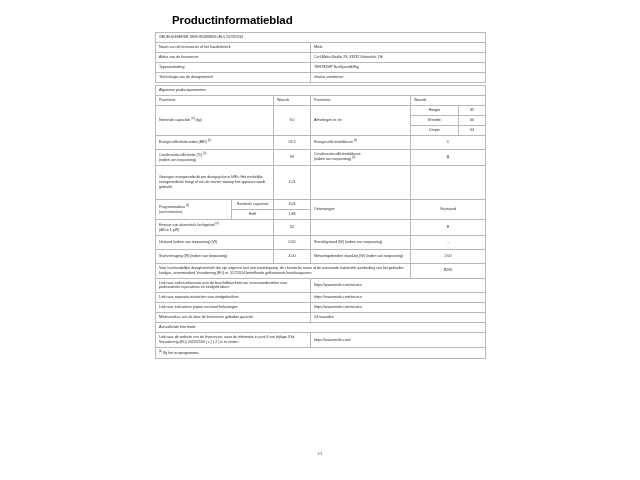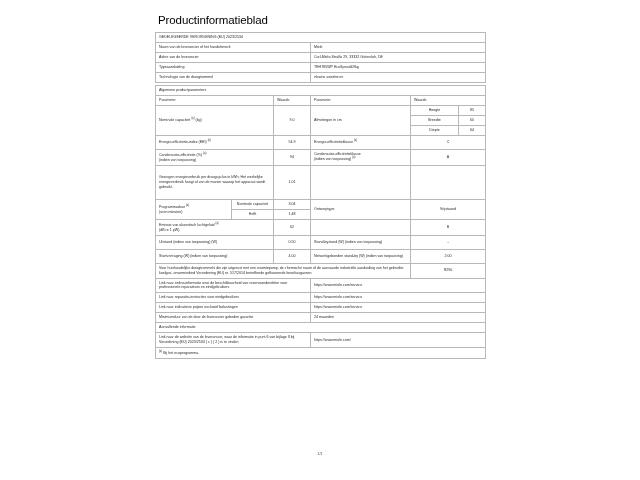--- a/index.html
+++ b/index.html
@@ -17,23 +17,23 @@
   }
   .page {
     position: absolute;
     left: 155px;
     top: 14px;
     width: 330px;
     background: #fff;
   }
   .doc-title {
     font-size: 11.5px;
-    font-weight: normal;
+    font-weight: bold;
     letter-spacing: -0.1px;
-    margin: 0 0 6px 3px;
+    margin: 0 0 6px 17px;
     color: #000;
   }
   table.sheet {
     border-collapse: collapse;
     width: 330px;
     table-layout: fixed;
   }
   table.sheet td, table.sheet th {
     border: 0.5px solid #b8b8b8;
     padding: 2px 3px;

